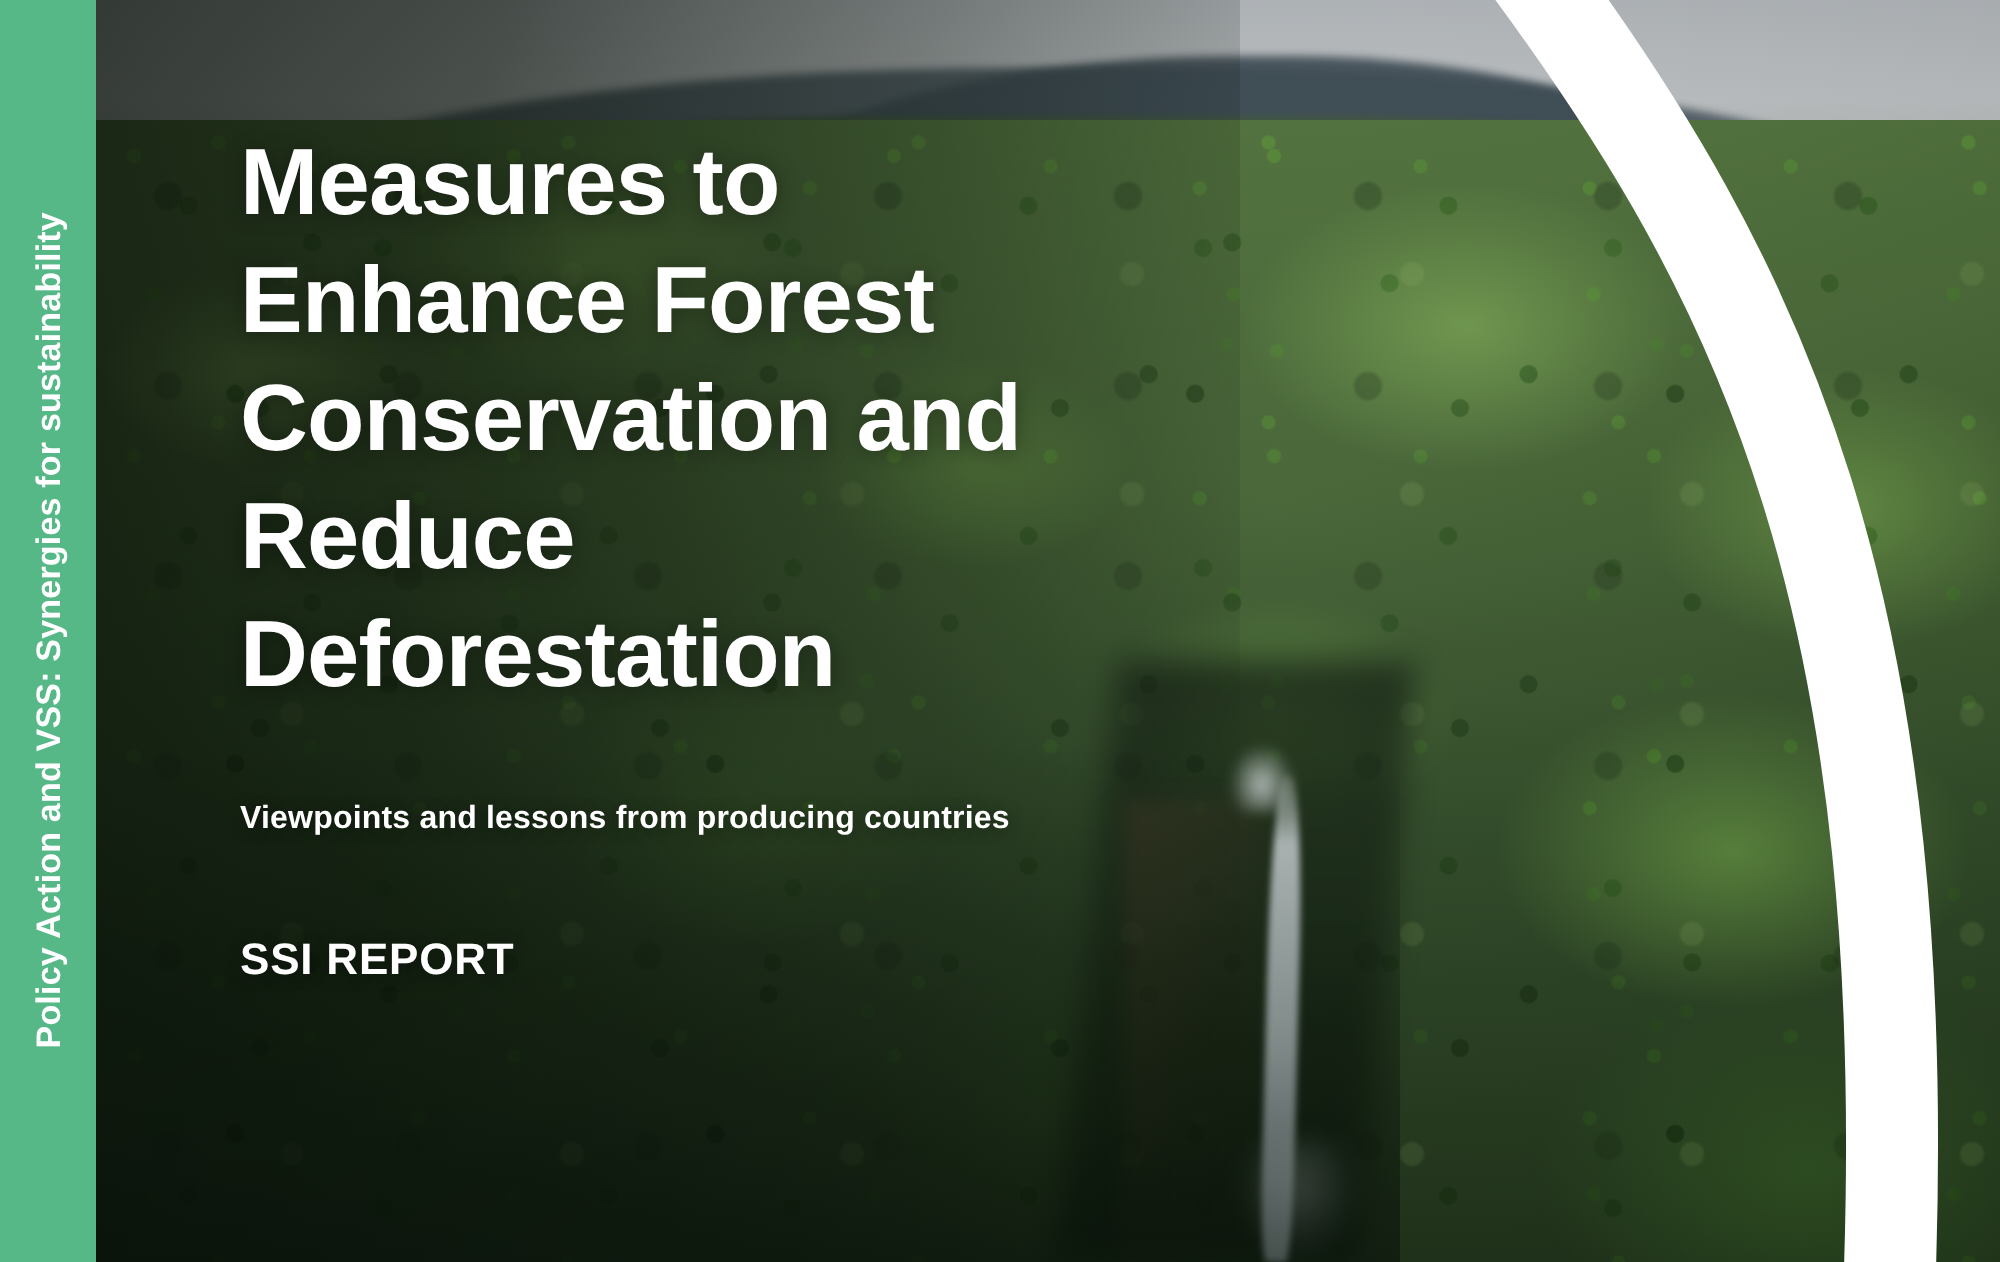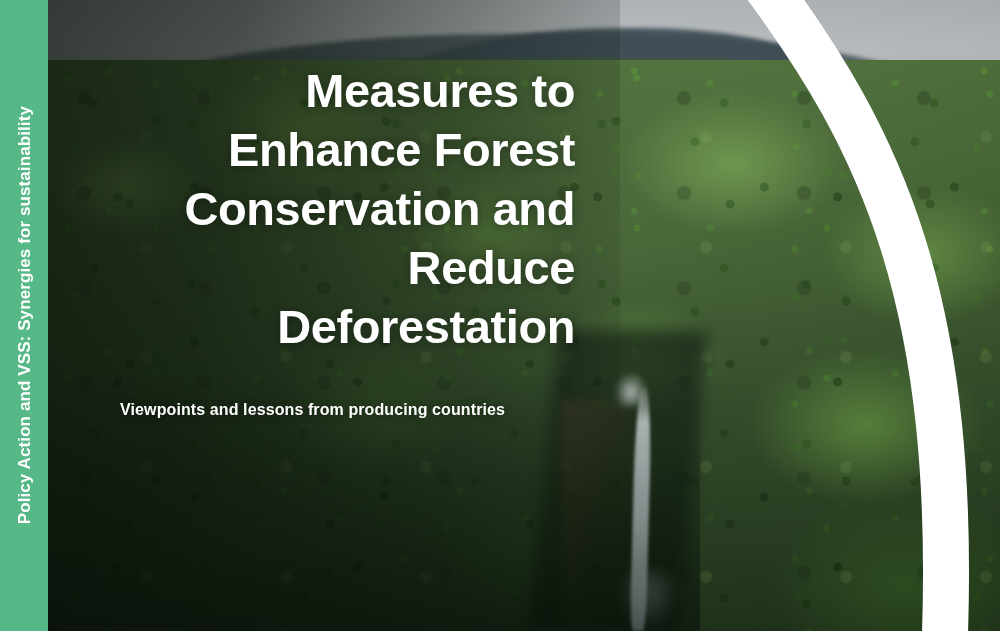--- a/index.html
+++ b/index.html
@@ -220,25 +220,24 @@
     font-size: 17px;
     font-weight: 700;
     letter-spacing: .1px;
     white-space: nowrap;
     line-height: 1;
   }
 
   
   .text-block {
     position: absolute;
-    left: 105px;
+    left: 120px;
     top: 62px;
     width: 470px;
     z-index: 5;
-    text-align: right;
   }
   .title {
     color: #ffffff;
     font-size: 47px;
     font-weight: 700;
     line-height: 1.255;
     letter-spacing: -0.4px;
     margin: 0;
     text-shadow: 0 1px 10px rgba(0,0,0,.35);
   }
@@ -293,15 +292,16 @@
     </svg>
   </div>
 
   <div class="spine">
     <div class="spine-text">Policy Action and VSS: Synergies for sustainability</div>
   </div>
 
   <div class="text-block">
     <h1 class="title">Measures to Enhance Forest Conservation and Reduce Deforestation</h1>
     <p class="subtitle">Viewpoints and lessons from producing countries</p>
+    <p class="report-label">SSI REPORT</p>
   </div>
 
 </div>
 
 </body></html>

